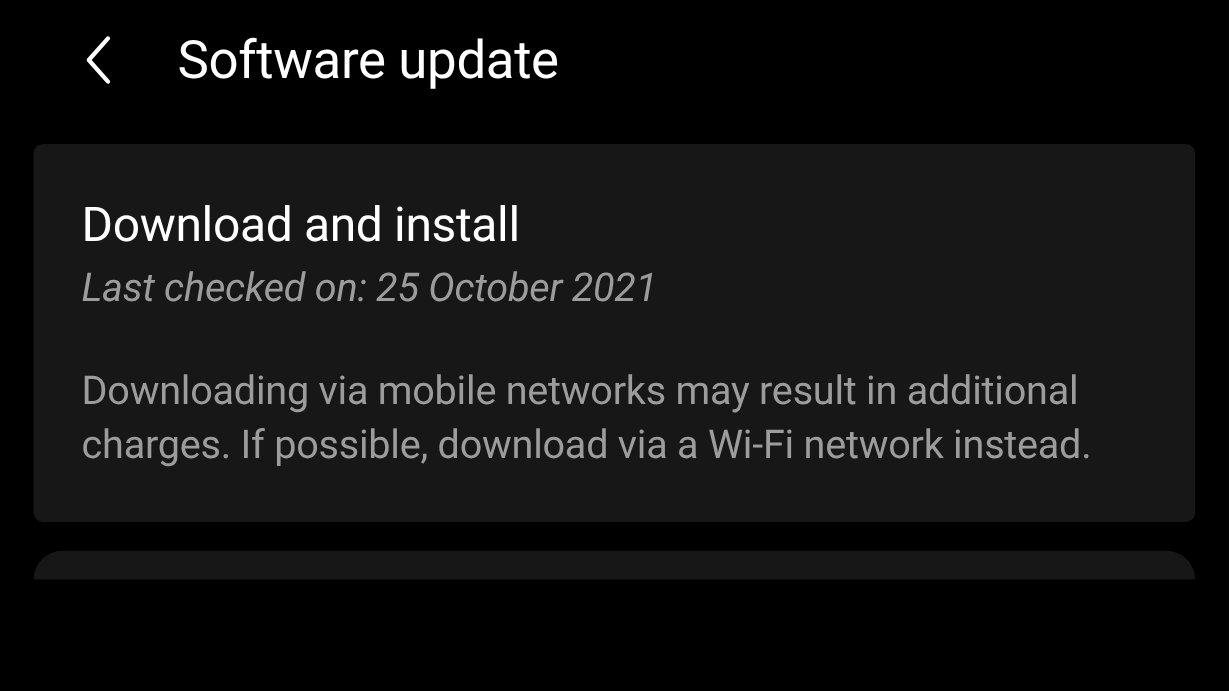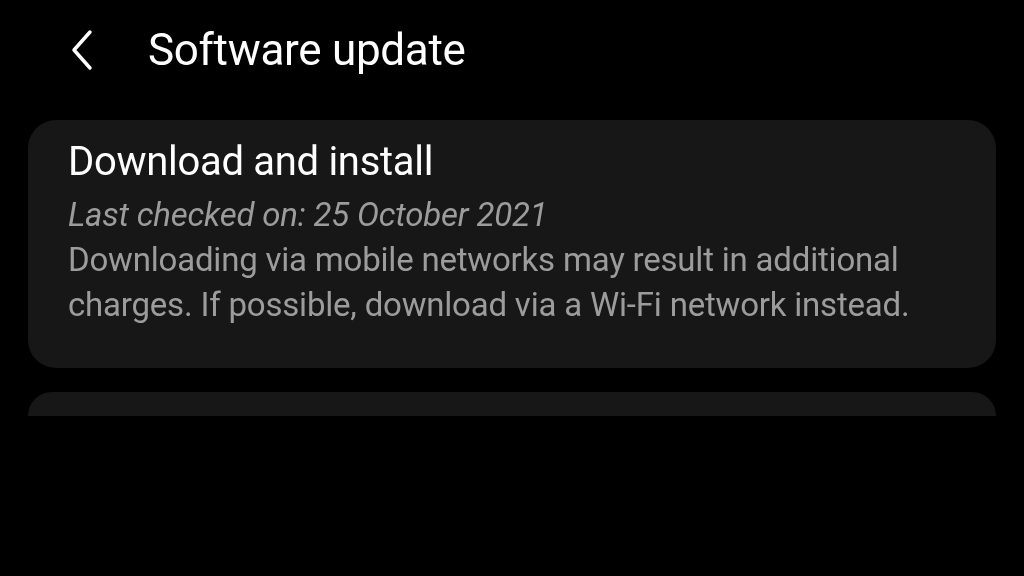--- a/index.html
+++ b/index.html
@@ -34,23 +34,23 @@
       height: 44px;
     }
     .page-title {
       color: #ffffff;
       font-size: 44px;
       font-weight: 400;
       letter-spacing: -0.3px;
     }
     .card {
       background: #171717;
-      border-radius: 28px;
+      border-radius: 8px;
       margin: 16px 28px 24px 28px;
-      padding: 18px 40px 40px 40px;
+      padding: 44px 40px 40px 40px;
       cursor: pointer;
     }
     .card-title {
       color: #ffffff;
       font-size: 40px;
       font-weight: 400;
       margin-bottom: 8px;
       letter-spacing: -0.3px;
     }
     .card-checked {
@@ -60,20 +60,21 @@
       line-height: 1.36;
       letter-spacing: -0.2px;
       font-style: italic;
     }
     .card-description {
       color: #9c9c9c;
       font-size: 33px;
       font-weight: 400;
       line-height: 1.36;
       letter-spacing: -0.2px;
+      margin-top: 41px;
     }
     .card-partial {
       background: #171717;
       border-radius: 32px 32px 0 0;
       margin: 0 28px;
       height: 24px;
     }
   </style>
 </head>
 <body>

